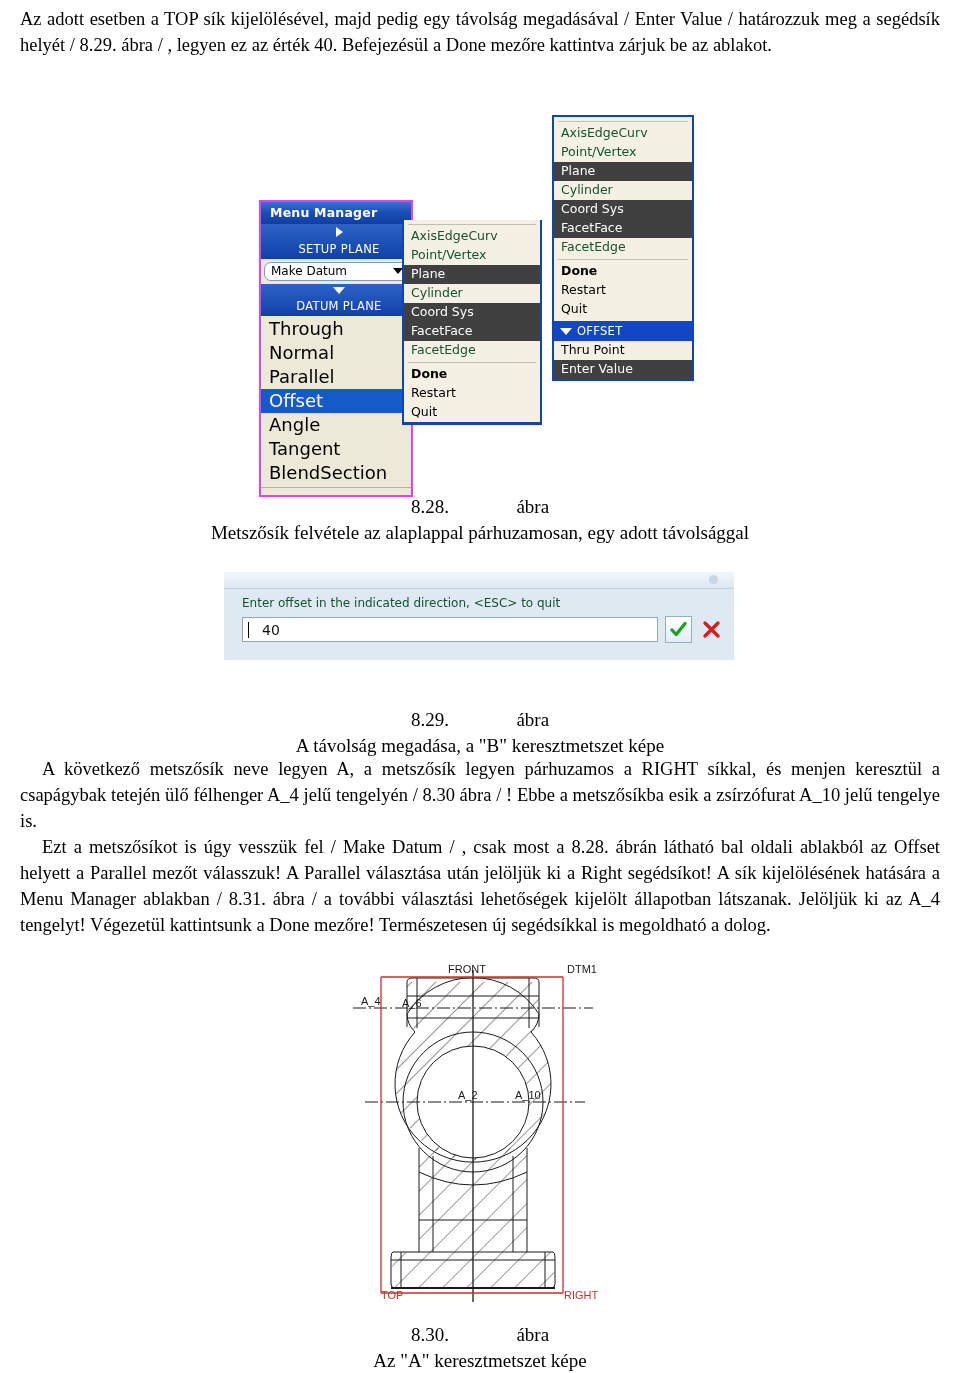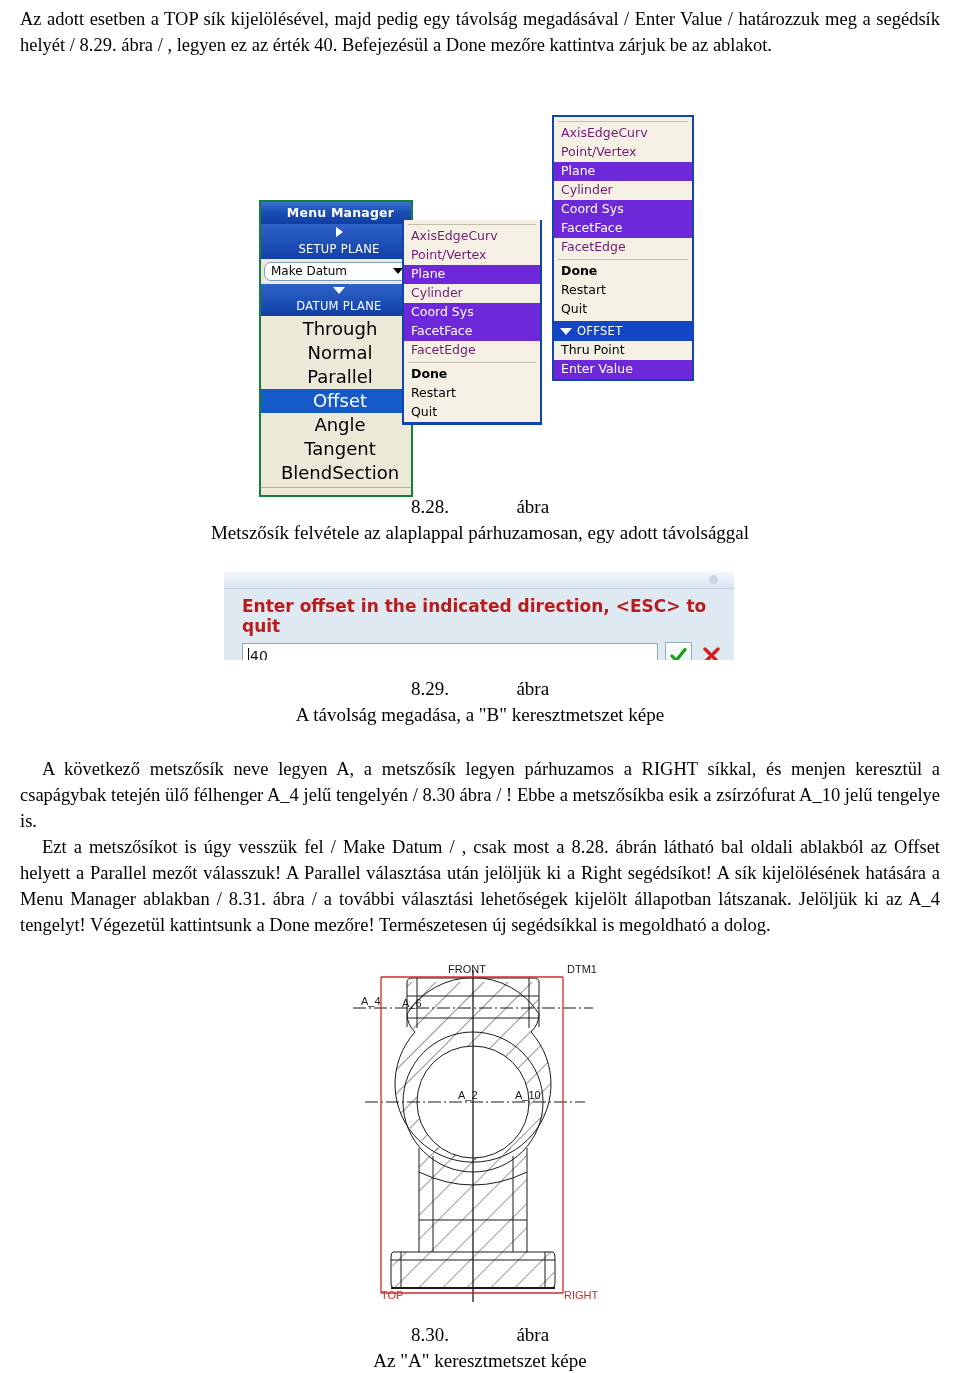--- a/index.html
+++ b/index.html
@@ -54,23 +54,22 @@
     position: absolute;
     font-family: "DejaVu Sans", "Liberation Sans", sans-serif;
     box-sizing: border-box;
   }
 
   
   #menu-manager {
     left: 259px;
     top: 90px;
     width: 154px;
-    border: 2px solid #15803d;
+    border: 2px solid #d946ef;
     background: #ece9d8;
-    text-align: center;
   }
   .mm-title {
     background: linear-gradient(to bottom, #3a72d0 0%, #1b4fb5 45%, #0f3da4 100%);
     color: #ffffff;
     font-weight: bold;
     font-size: 12.5px;
     padding: 3px 0 4px 9px;
     letter-spacing: 0.2px;
   }
   .mm-section {
@@ -155,22 +154,22 @@
     border: 2px solid #1046ab;
     padding-top: 2px;
   }
   .col-item {
     font-size: 12.5px;
     padding: 1px 0 2px 7px;
     color: #000000;
     white-space: nowrap;
     line-height: 16px;
   }
-  .col-item.disabled { color: #701a75; }
-  .col-item.hilite { background: #6d28d9; color: #ffffff; }
+  .col-item.disabled { color: #14532d; }
+  .col-item.hilite { background: #404040; color: #ffffff; }
   .col-item.bold { font-weight: bold; }
   .col-sep {
     border-top: 1px solid #c3bfae;
     margin: 2px 4px 2px 4px;
     height: 0;
   }
   .col-section {
     background: #1346c4;
     color: #ffffff;
     font-size: 11.5px;
@@ -211,41 +210,41 @@
     position: absolute;
     right: 16px; top: 3px;
     width: 9px; height: 9px;
     border-radius: 50%;
     background: #c9d6e3;
   }
   #offset-body {
     padding: 7px 10px 0 18px;
   }
   #offset-prompt {
-    font-size: 17px;
-    color: #b91c1c;
+    font-size: 12px;
+    color: #14532d;
     margin-bottom: 6px;
-    font-weight: bold;
   }
   #offset-row {
     display: flex;
     align-items: center;
     gap: 7px;
   }
   #offset-input {
     flex: 1;
     height: 23px;
     background: #ffffff;
     border: 1px solid #8fa6bb;
     display: flex;
     align-items: center;
     padding-left: 5px;
     font-size: 14px;
     color: #111;
     position: relative;
+    gap: 12px;
   }
   #offset-input .caret {
     display: inline-block;
     width: 1px;
     height: 16px;
     background: #000;
     margin-right: 1px;
   }
   .dlg-btn {
     width: 25px; height: 25px;
@@ -376,21 +375,21 @@
       </div>
       <div class="dlg-btn plain">
         <svg width="19" height="19" viewBox="0 0 19 19">
           <path d="M3 3 L16 16 M16 3 L3 16" stroke="#d81f1f" stroke-width="3.4" fill="none" stroke-linecap="round"></path>
         </svg>
       </div>
     </div>
   </div>
 </div>
 
-<div class="caption" style="top:676px;">
+<div class="caption" style="top:707px;">
   <span class="num-row">
     <span class="num">8.29.</span>
     <span class="gap"></span>
     <span>ábra</span>
   </span>
   <span>A távolság megadása, a "B" keresztmetszet képe</span>
 </div>
 
 <div class="doc-para indent" style="left:20px; top:756px; width:920px;">A következő metszősík neve legyen A, a metszősík legyen párhuzamos a RIGHT síkkal, és menjen keresztül a csapágybak tetején ülő félhenger A_4 jelű tengelyén / 8.30 ábra / ! Ebbe a metszősíkba esik a zsírzófurat A_10 jelű tengelye is.</div>
 

